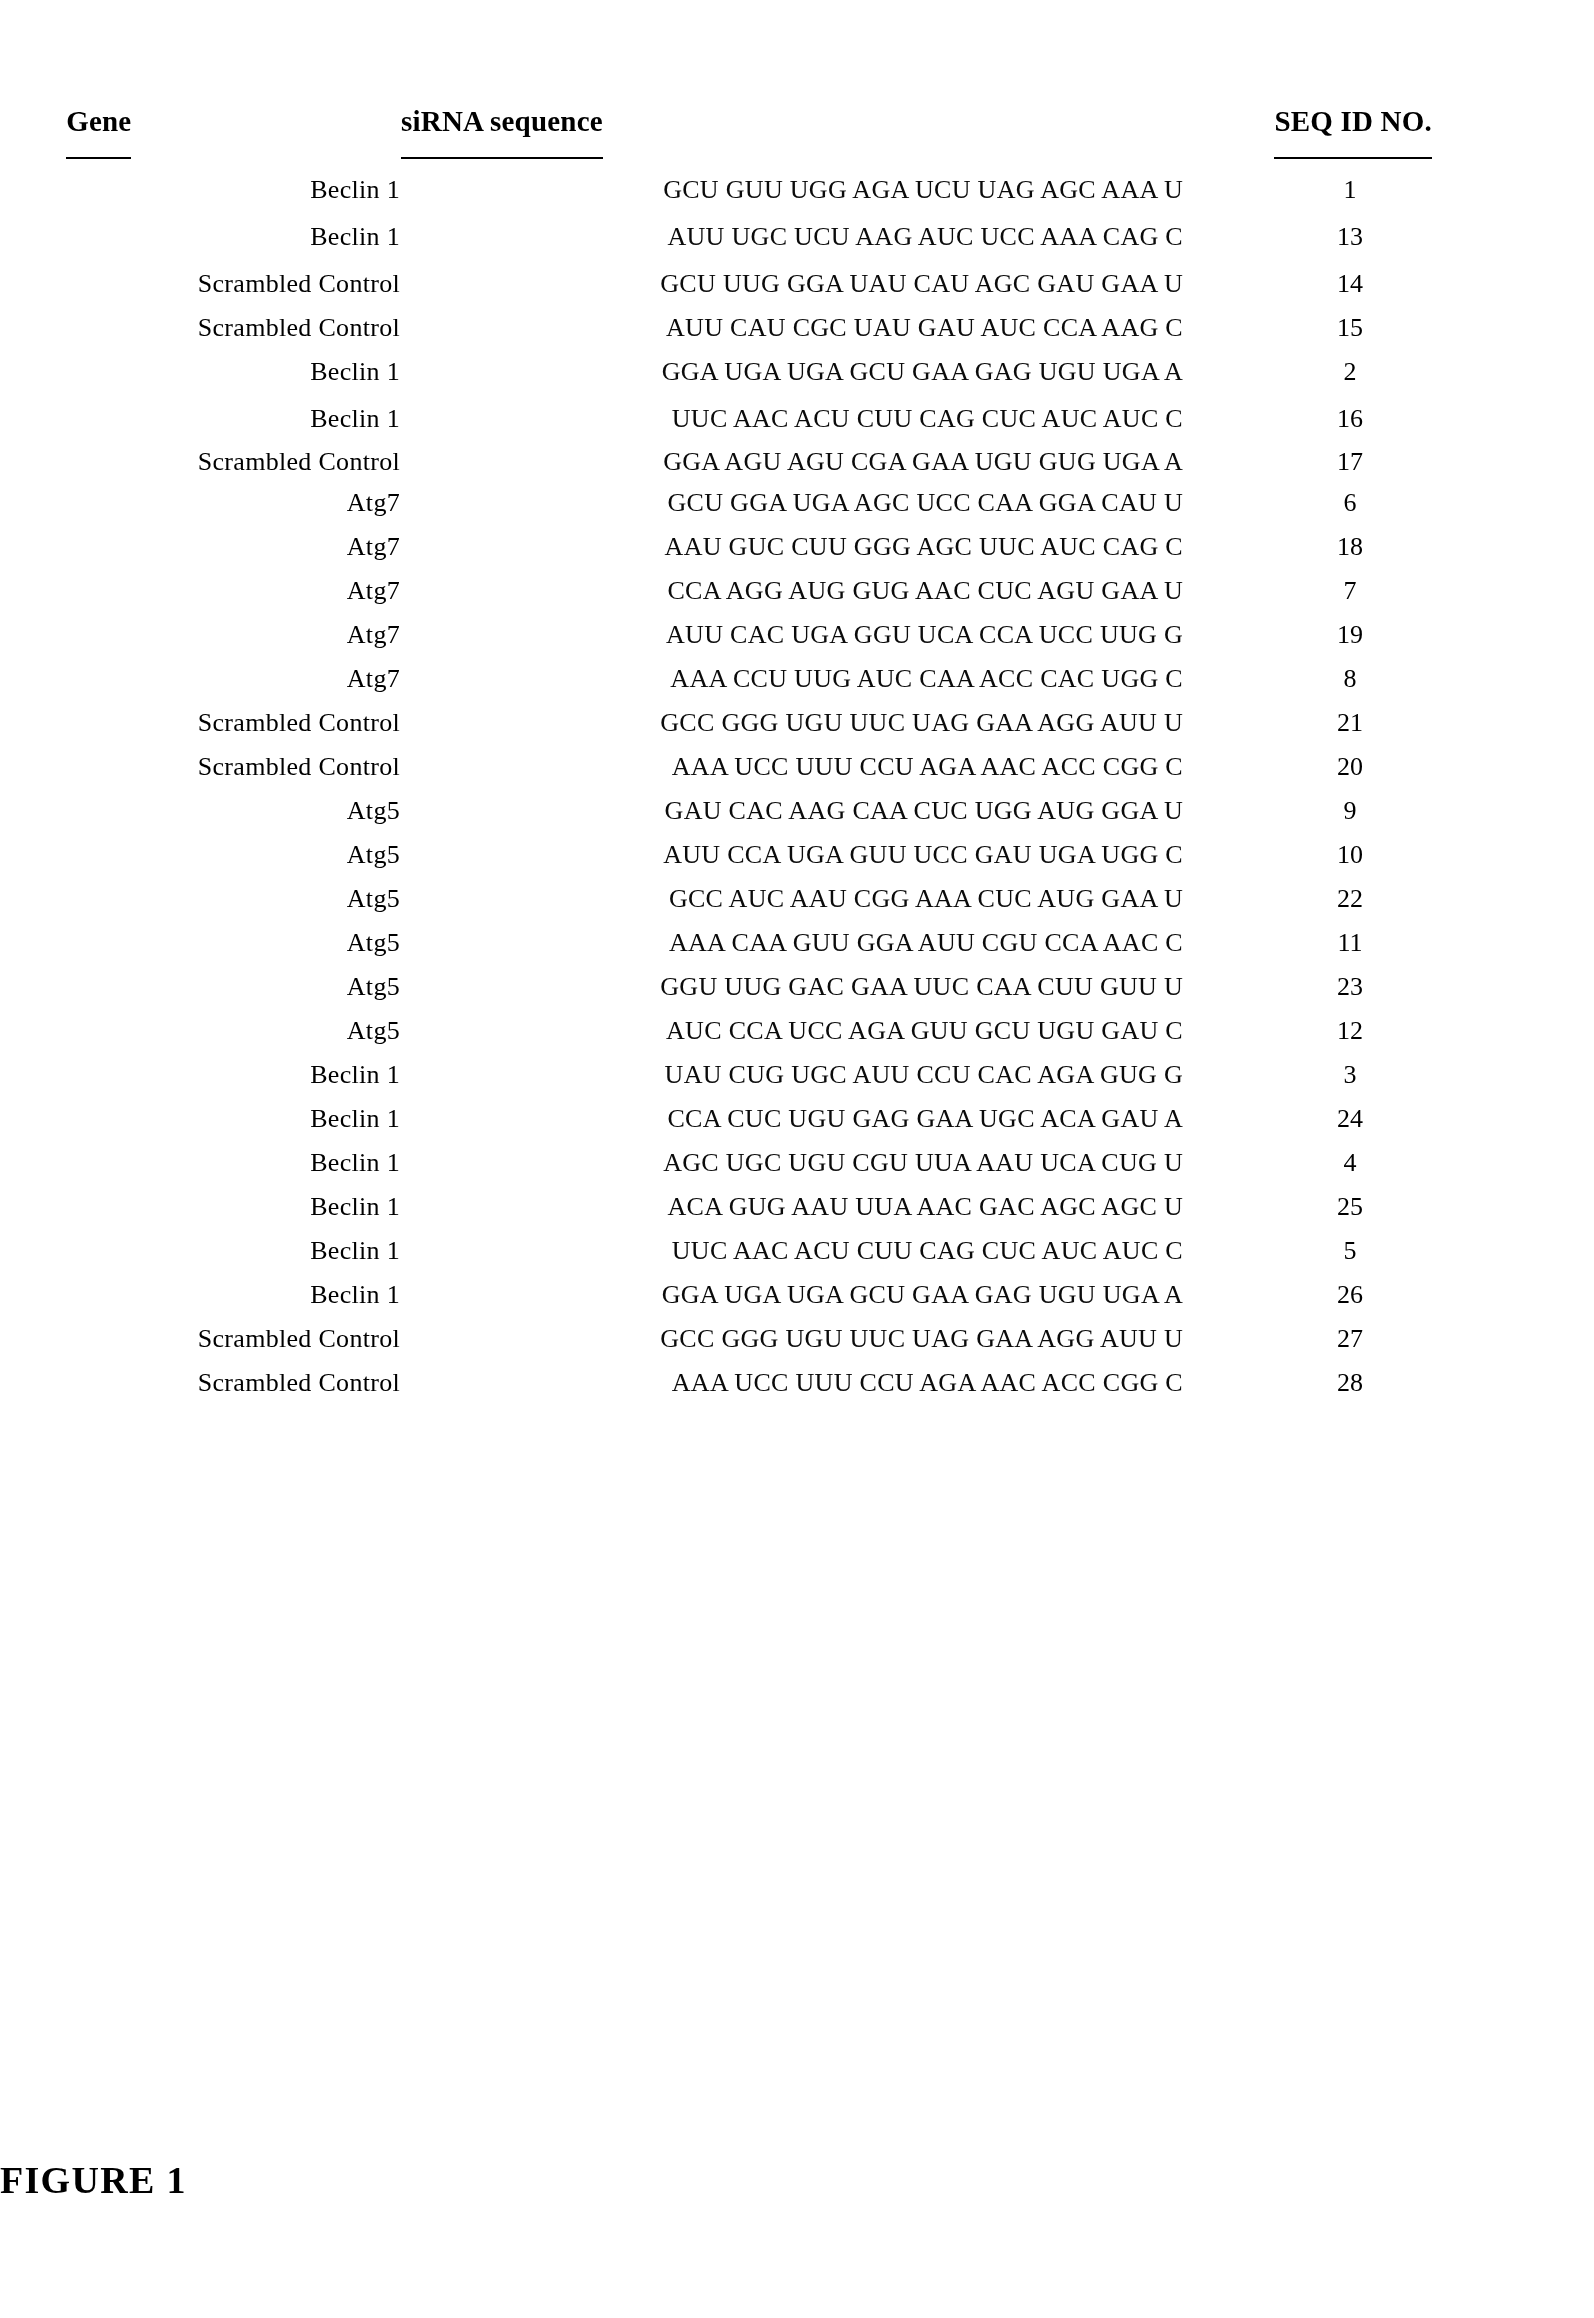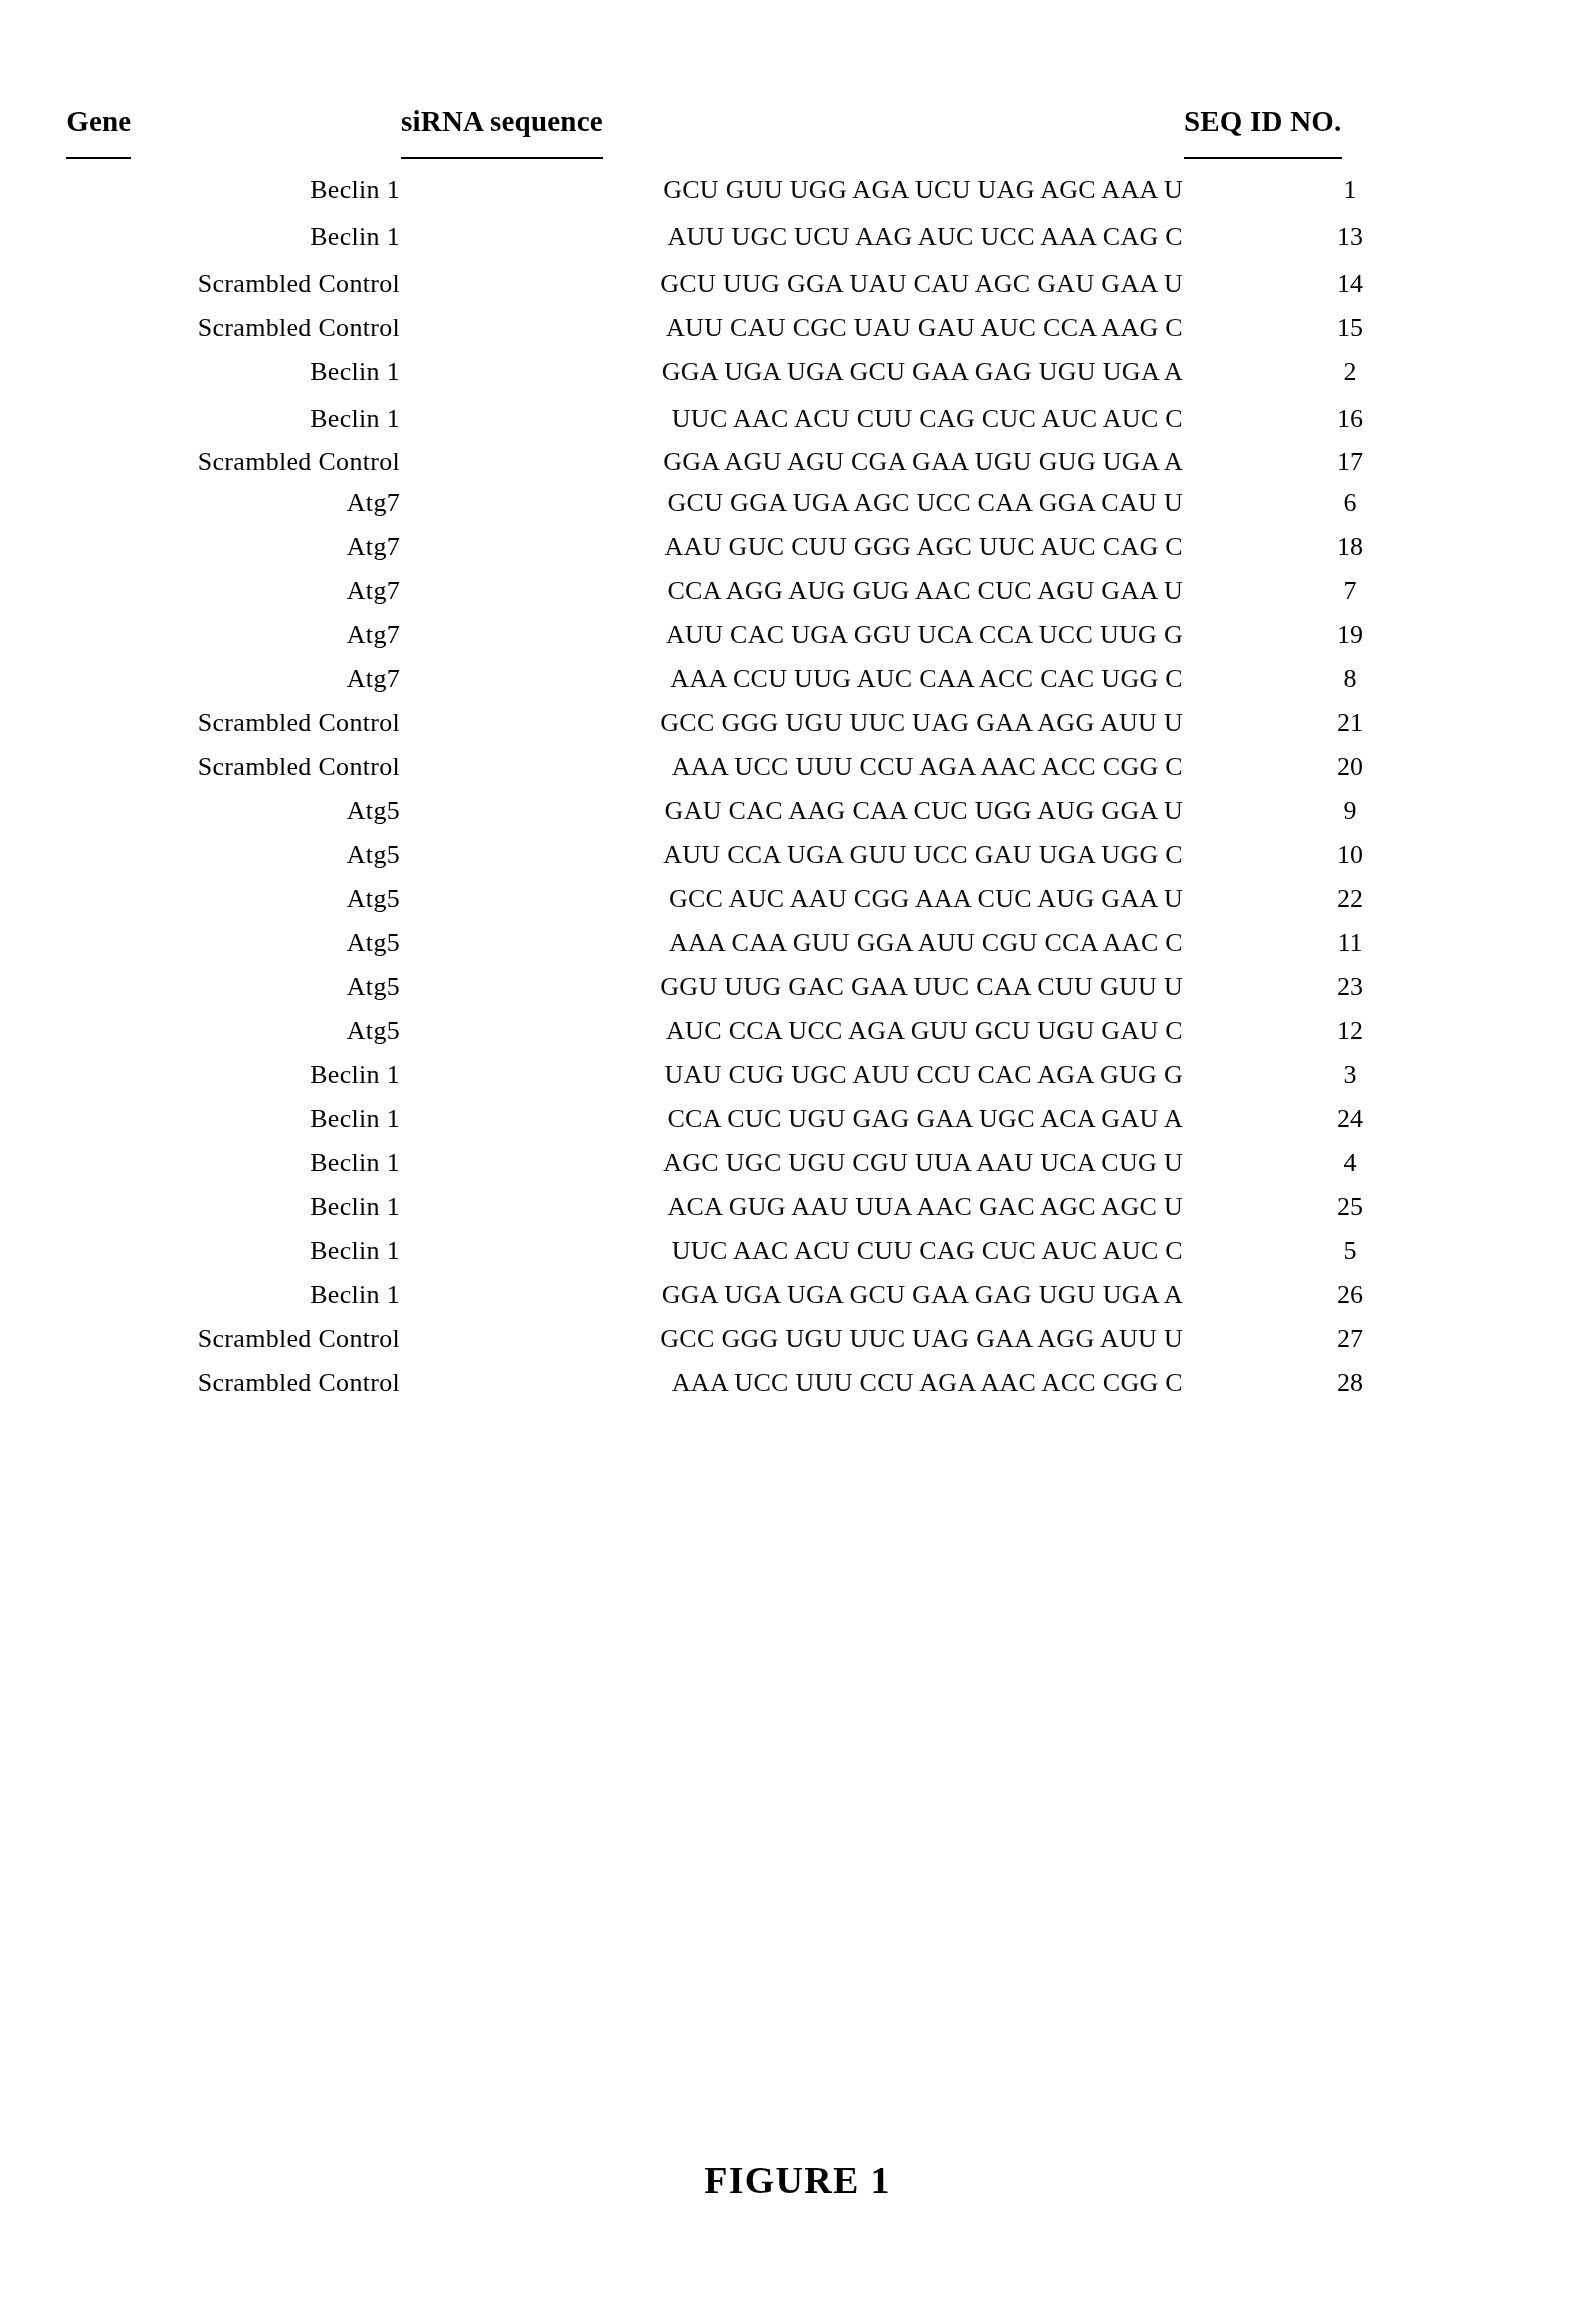--- a/index.html
+++ b/index.html
@@ -44,21 +44,21 @@
     vertical-align: bottom;
   }
   thead th .hd {
     display: inline-block;
     border-bottom: 2.6px solid #000;
     padding-bottom: 19px;
     letter-spacing: 0.2px;
   }
   th.h-gene { text-align: left; padding-left: 5.2px; }
   th.h-seq  { text-align: left; }
-  th.h-id   { text-align: left; padding-right: 8.7px; }
+  th.h-id   { text-align: center; padding-right: 8.7px; }
 
   tbody td {
     font-size: 26px;
     vertical-align: middle;
     padding: 0;
   }
   td.gene {
     text-align: right;
     padding-left: 5.2px;
     white-space: nowrap;
@@ -80,21 +80,21 @@
   tbody tr { height: 38px; }
   tbody tr.sp-lg { height: 50px; }
   tbody tr.sp-md { height: 44px; }
   tbody tr.sp-sm { height: 37px; }
 
   .figure-caption {
     position: absolute;
     left: 0;
     right: 0;
     top: 2158px;
-    text-align: center;
+    text-align: left;
     font-size: 38px;
     font-weight: bold;
     letter-spacing: 1.3px;
   }
 </style>
 </head>
 <body>
 
 <div class="page">
 

